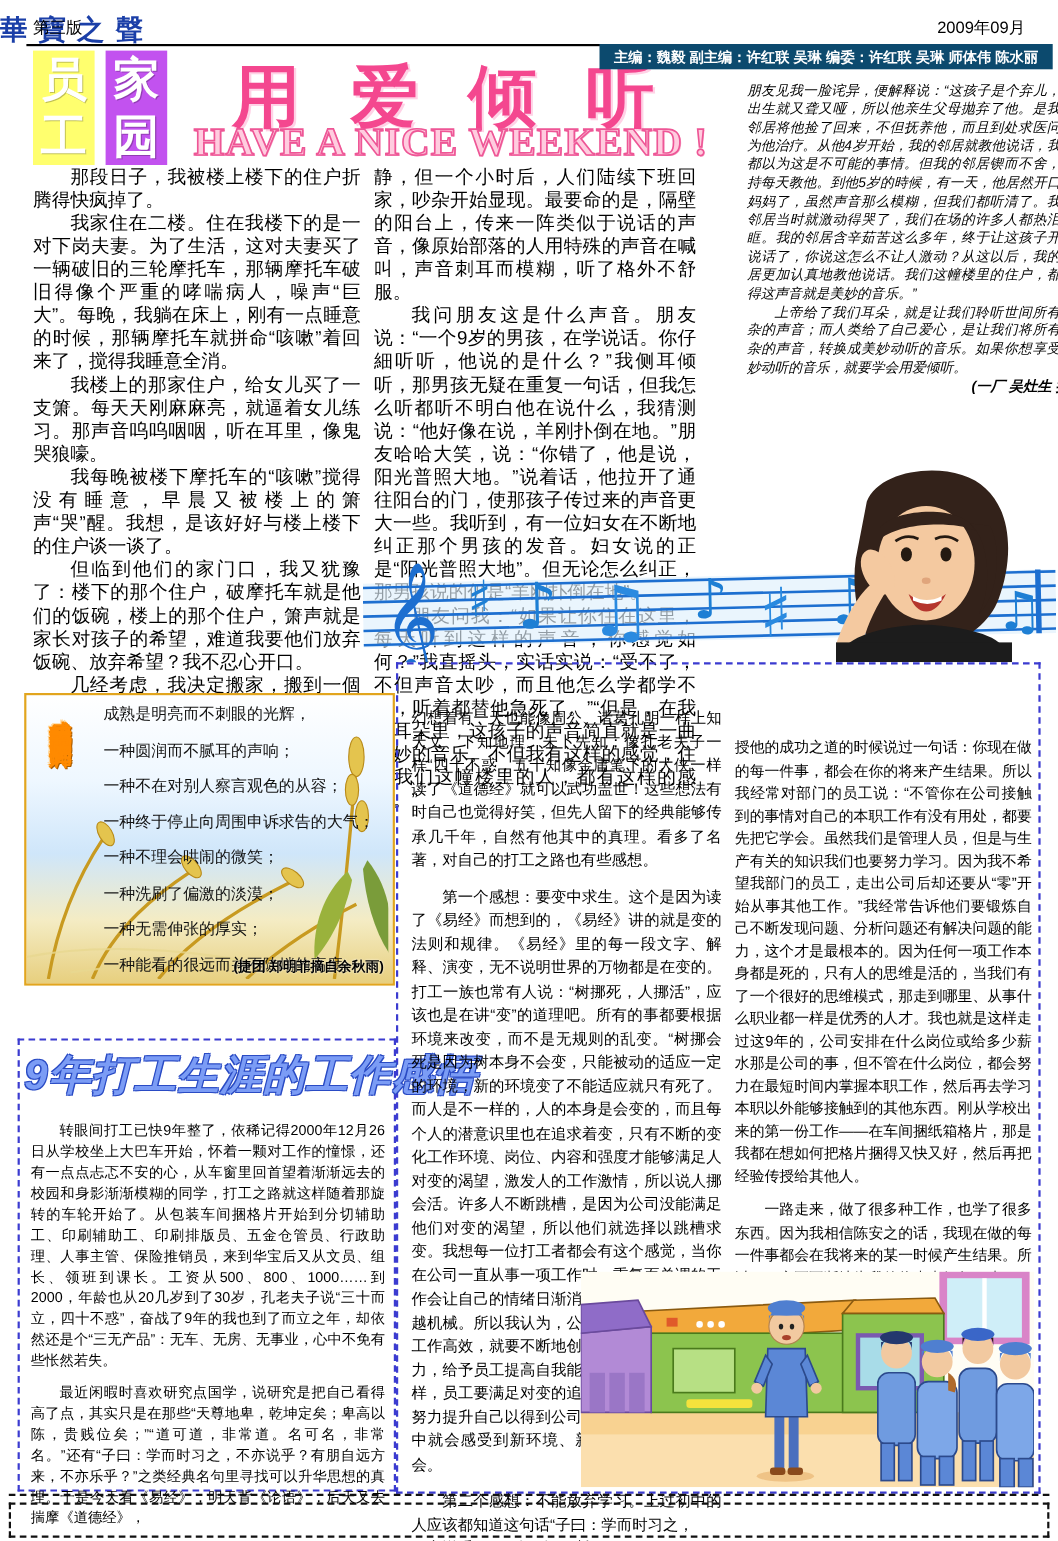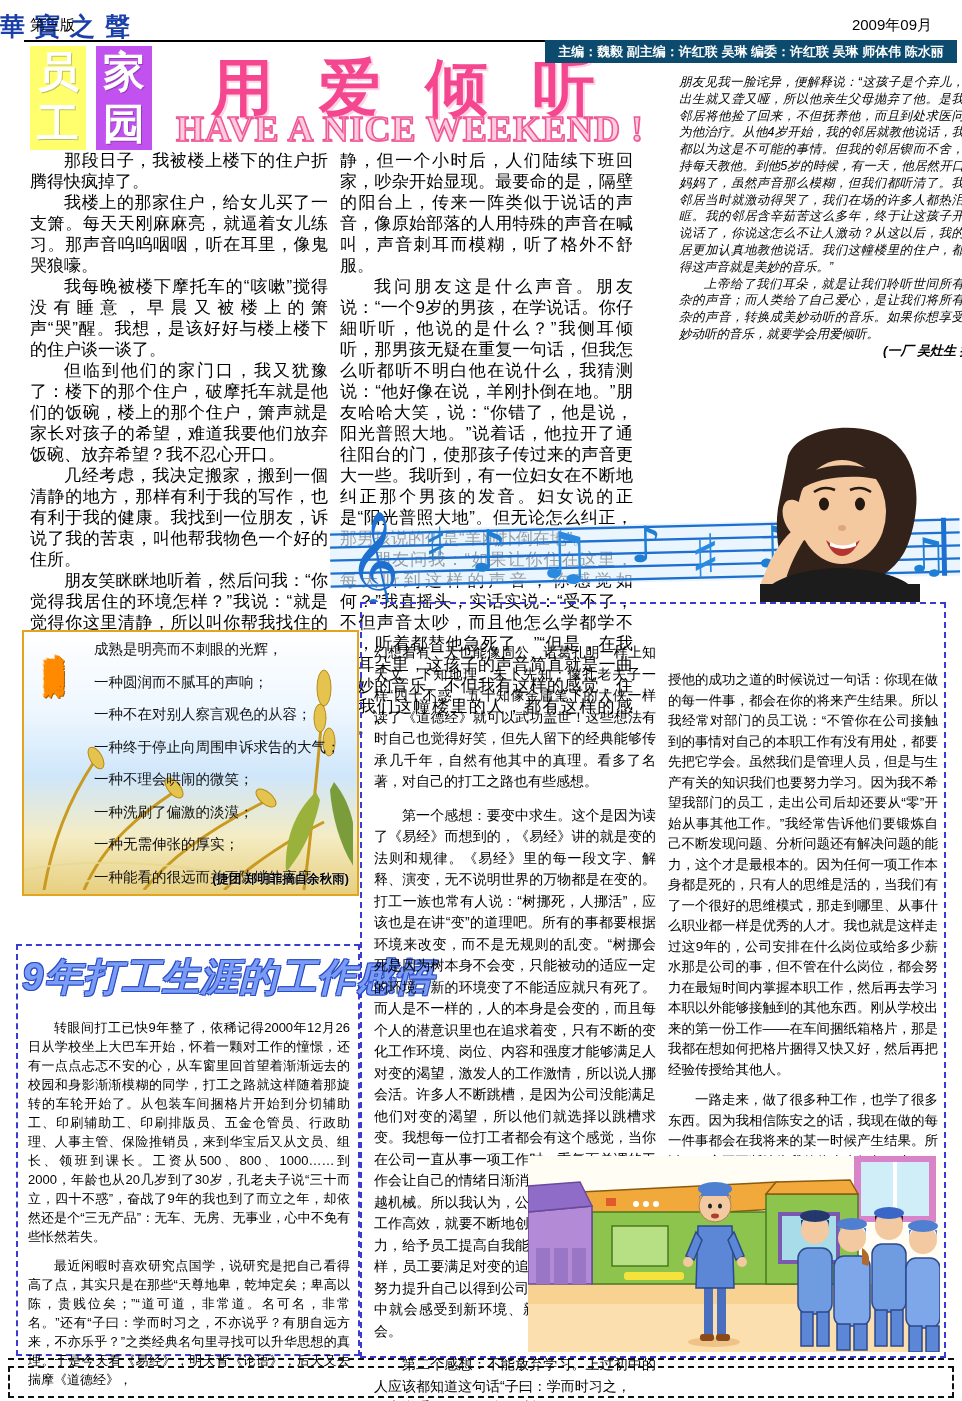--- a/index.html
+++ b/index.html
@@ -87,20 +87,21 @@
     <div>园</div>
   </div>
 
   <div class="abs main-title">用 爱 倾 听</div>
   <div class="abs sub-title">HAVE A NICE WEEKEND !</div>
 
   <div class="abs credits">主编：魏毅 副主编：许红联 吴琳 编委：许红联 吴琳 师体伟 陈水丽</div>
 
   <div class="abs a1col a1c1">
     <p>那段日子，我被楼上楼下的住户折腾得快疯掉了。</p>
+    <p>我家住在二楼。住在我楼下的是一对下岗夫妻。为了生活，这对夫妻买了一辆破旧的三轮摩托车，那辆摩托车破旧得像个严重的哮喘病人，噪声“巨大”。每晚，我躺在床上，刚有一点睡意的时候，那辆摩托车就拼命“咳嗽”着回来了，搅得我睡意全消。</p>
     <p>我楼上的那家住户，给女儿买了一支箫。每天天刚麻麻亮，就逼着女儿练习。那声音呜呜咽咽，听在耳里，像鬼哭狼嚎。</p>
     <p>我每晚被楼下摩托车的“咳嗽”搅得没有睡意，早晨又被楼上的箫声“哭”醒。我想，是该好好与楼上楼下的住户谈一谈了。</p>
     <p>但临到他们的家门口，我又犹豫了：楼下的那个住户，破摩托车就是他们的饭碗，楼上的那个住户，箫声就是家长对孩子的希望，难道我要他们放弃饭碗、放弃希望？我不忍心开口。</p>
     <p>几经考虑，我决定搬家，搬到一個清静的地方，那样有利于我的写作，也有利于我的健康。我找到一位朋友，诉说了我的苦衷，叫他帮我物色一个好的住所。</p>
     <p>朋友笑眯眯地听着，然后问我：“你觉得我居住的环境怎样？”我说：“就是觉得你这里清静，所以叫你帮我找住的地方。”朋友点点头说：“好吧，你先在我家里坐一个小时，感受一下。”</p>
     <p>我在朋友家里呆了一个小时，这里的环境确实安</p>
   </div>
   <div class="abs a1col a1c2">
     <p class="noind">静，但一个小时后，人们陆续下班回家，吵杂开始显现。最要命的是，隔壁的阳台上，传来一阵类似于说话的声音，像原始部落的人用特殊的声音在喊叫，声音刺耳而模糊，听了格外不舒服。</p>
     <p>我问朋友这是什么声音。朋友说：“一个9岁的男孩，在学说话。你仔細听听，他说的是什么？”我侧耳倾听，那男孩无疑在重复一句话，但我怎么听都听不明白他在说什么，我猜测说：“他好像在说，羊刚扑倒在地。”朋友哈哈大笑，说：“你错了，他是说，阳光普照大地。”说着话，他拉开了通往阳台的门，使那孩子传过来的声音更大一些。我听到，有一位妇女在不断地纠正那个男孩的发音。妇女说的正是“阳光普照大地”。但无论怎么纠正，那男孩说的仍是“羊刚扑倒在地”。</p>

